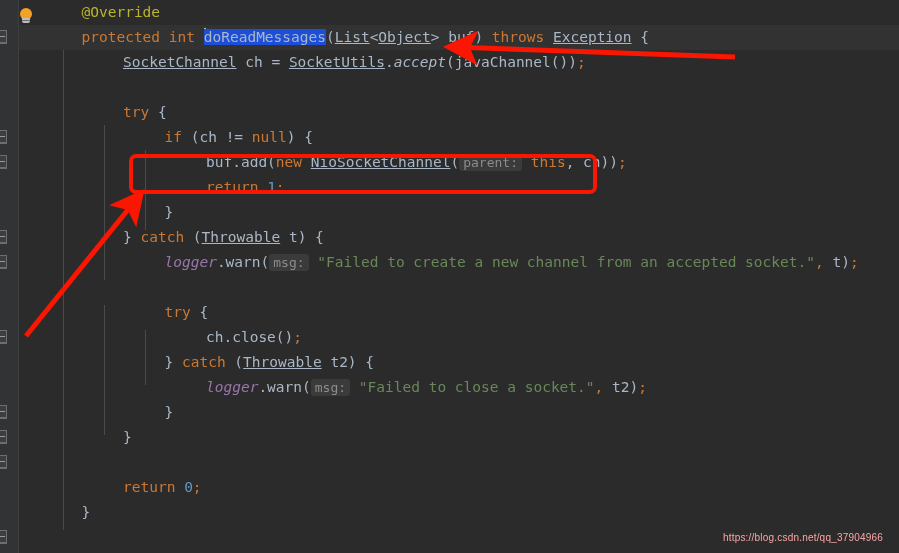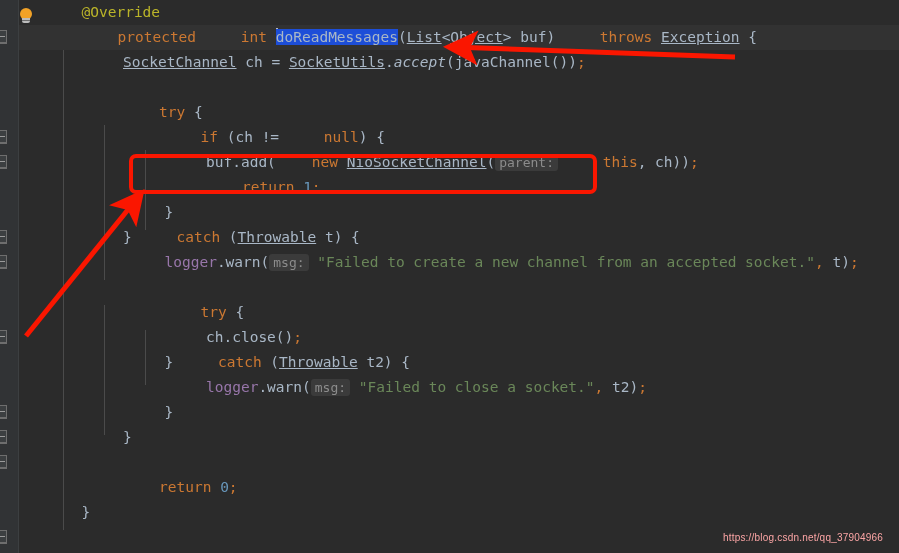--- a/index.html
+++ b/index.html
@@ -95,27 +95,27 @@
 
   
   .guide {
     position: absolute;
     top: 0;
     width: 1px;
     background: #4b4b4b;
   }
 
   
-  .kw      { color: #cc7832; margin-left: 36px; }
+  .kw      { color: #cc7832; }
   .plain   { color: #a9b7c6; }
   .cls     { color: #a9b7c6; text-decoration: underline; }
   .str     { color: #6a8759; }
   .num     { color: #6897bb; }
   .anno    { color: #bbb529; }
-  .field   { color: #9876aa; }
+  .field   { color: #9876aa; font-style: italic; }
   .stat    { color: #a9b7c6; font-style: italic; }
   .semi    { color: #cc7832; }
   .hint {
     color: #8c8c8c;
     background: #3b3b3b;
     border-radius: 3px;
     padding: 1px 4px;
     font-size: 13px;
   }
   .ident-hl {

